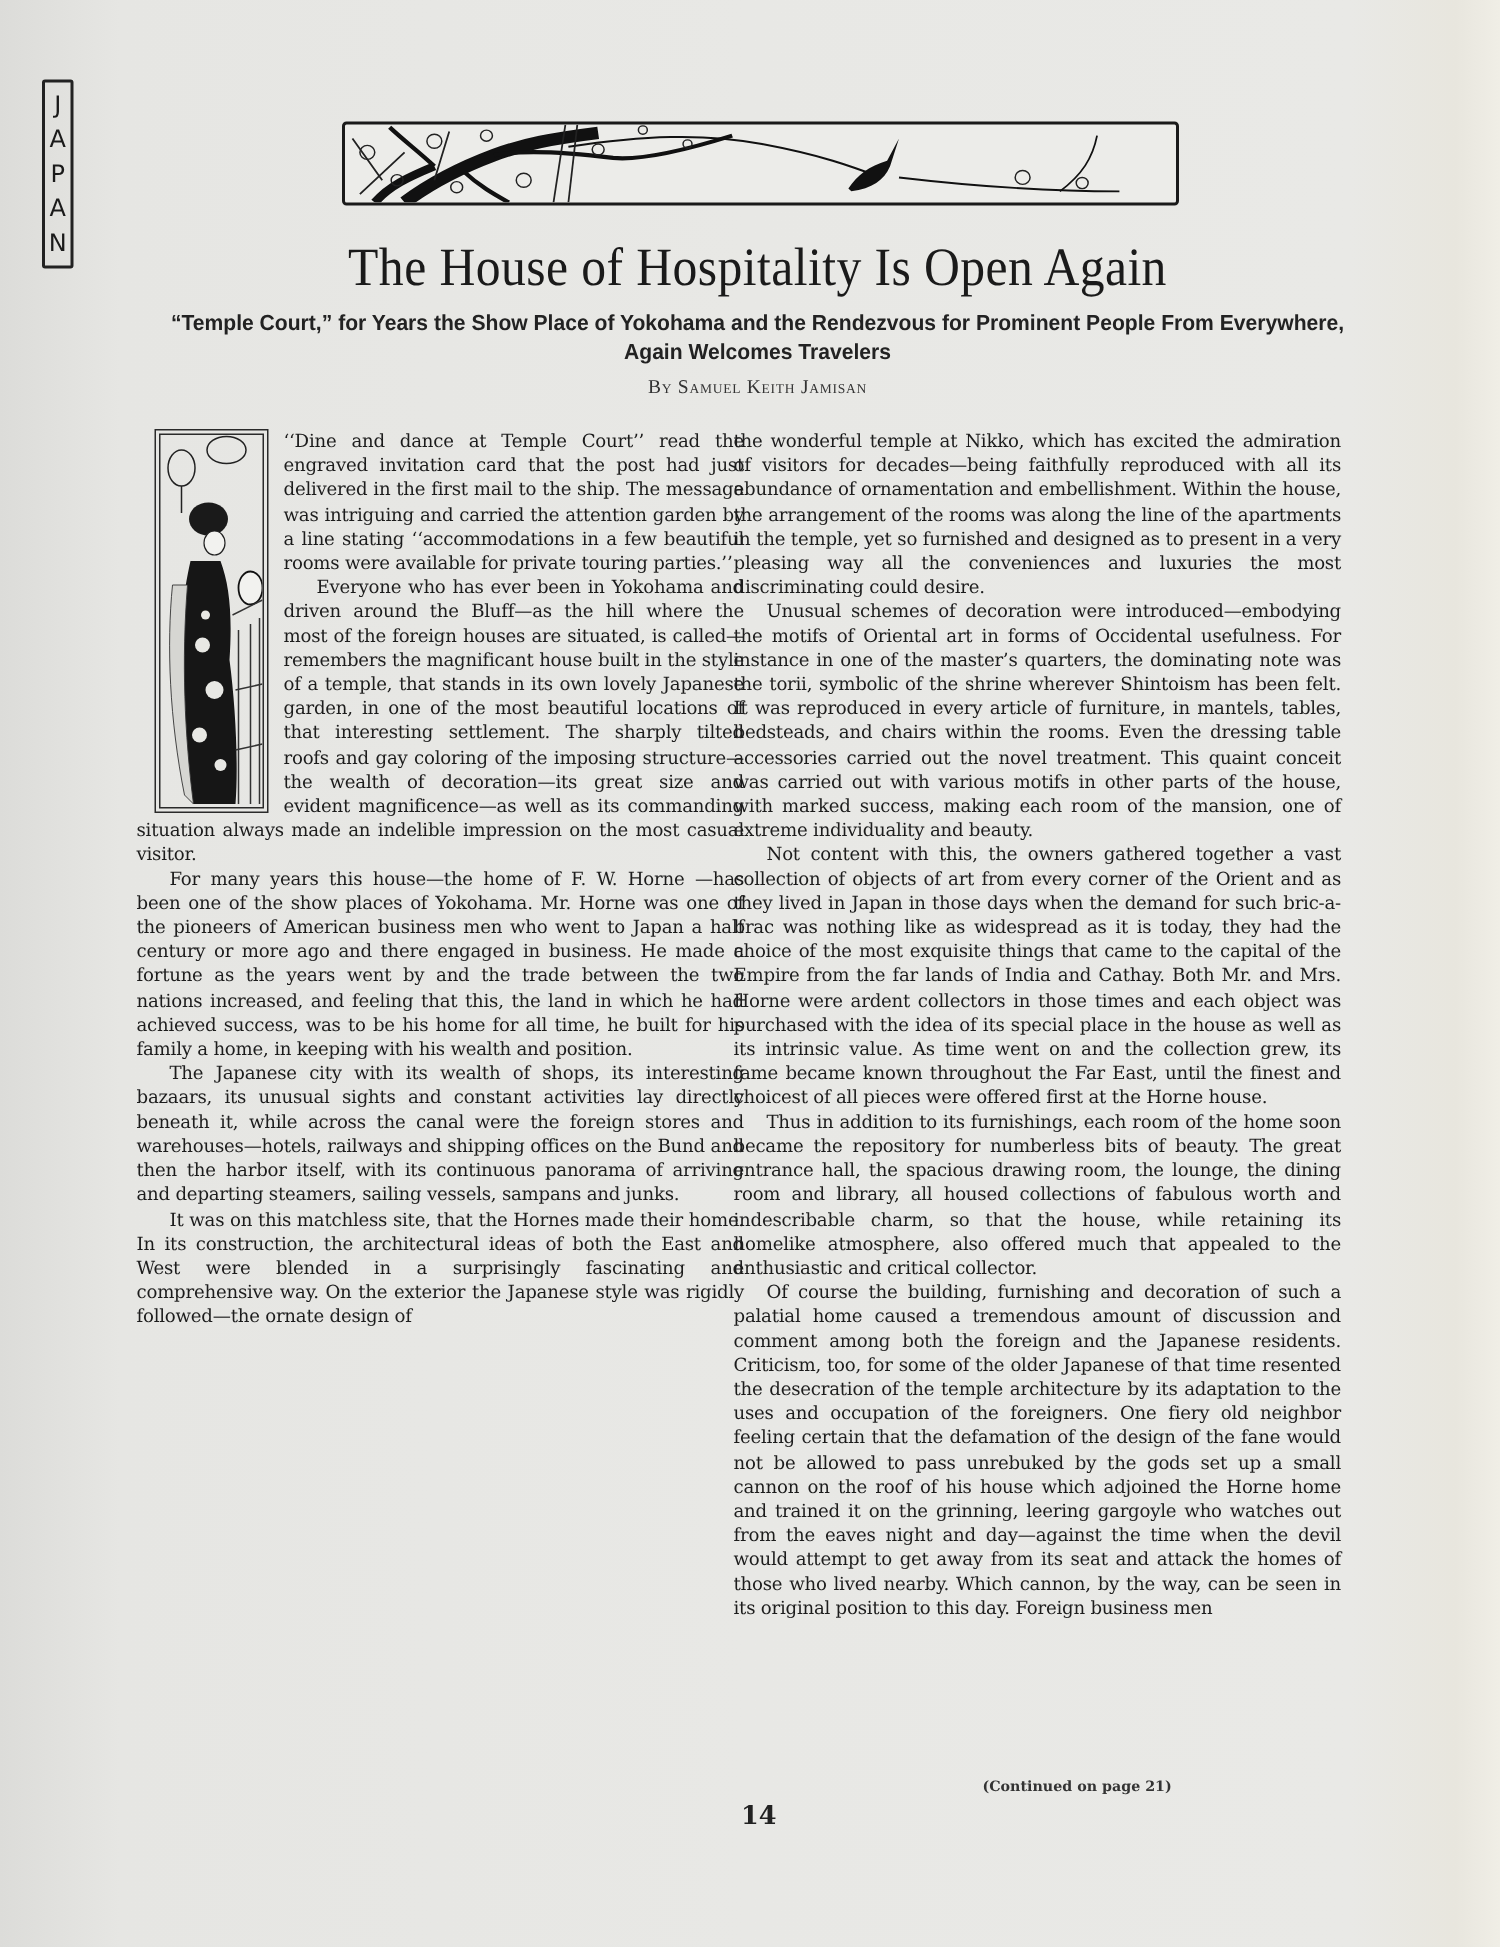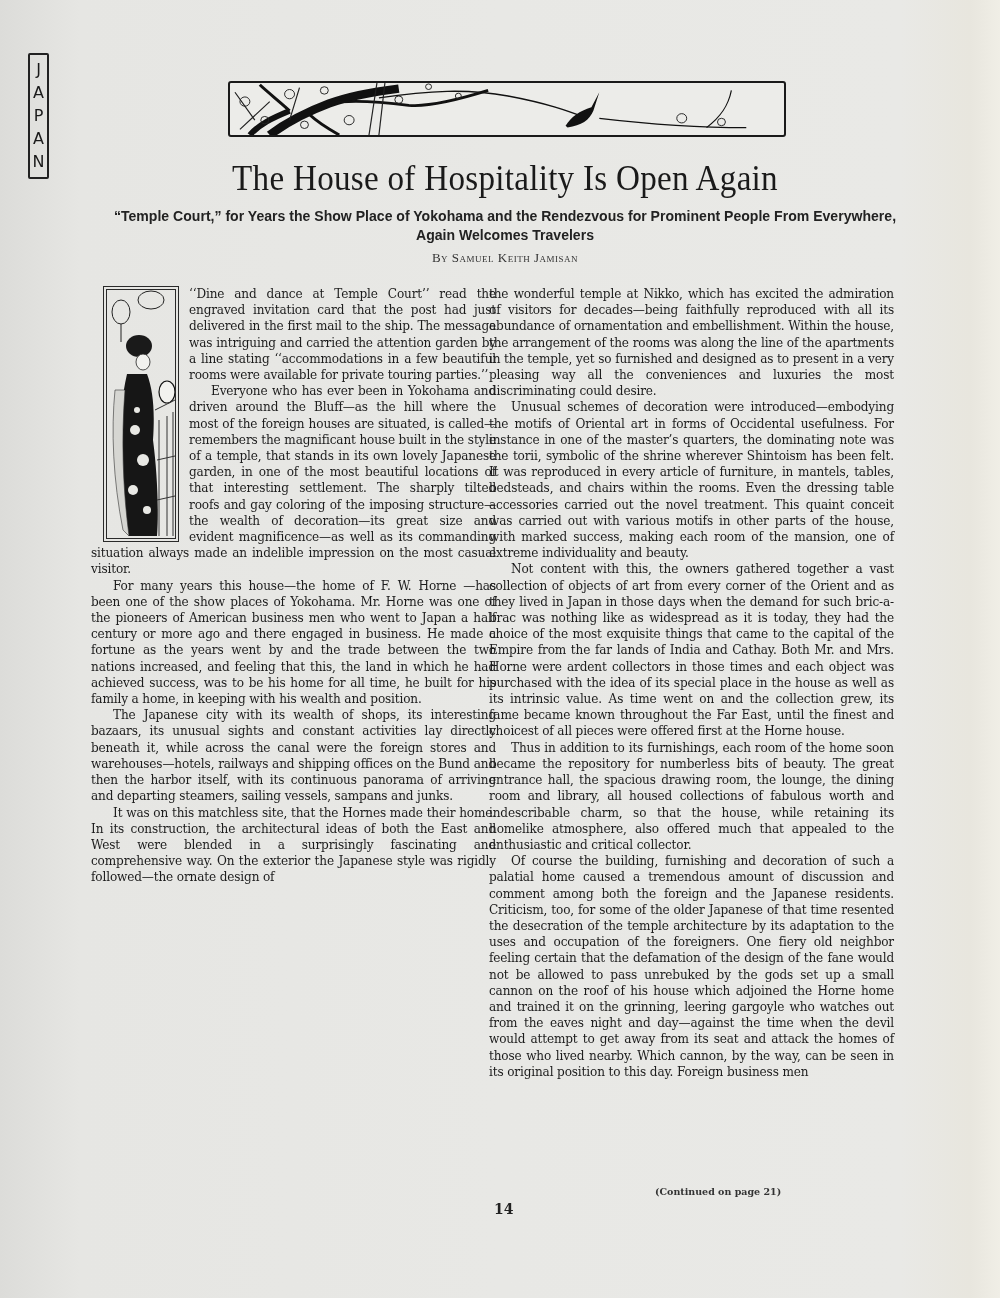--- a/index.html
+++ b/index.html
@@ -51,21 +51,21 @@
       shape-outside: margin-box;
     }
     .figure-inner { width: 100%; height: 100%; border: 1px solid #2a2a2a; box-sizing: border-box; }
     .figure svg { width: 100%; height: 100%; display: block; }
     .continued {
       position: absolute; left: 655px; top: 1186px;
       font-family: "DejaVu Serif", serif; font-size: 9.5px; font-weight: bold; color: #333; text-align: right;
     }
     .page-number {
       position: absolute; left: 494px; top: 1201px;
-      font-family: "DejaVu Serif", serif; font-size: 14px; font-weight: bold; color: #222;
+      font-family: "DejaVu Serif", serif; font-size: 17px; font-weight: bold; color: #222;
     }
   </style>
 </head>
 <body>
 
 <div class="side-tab">
   <span>J</span>
   <span>A</span>
   <span>P</span>
   <span>A</span>

